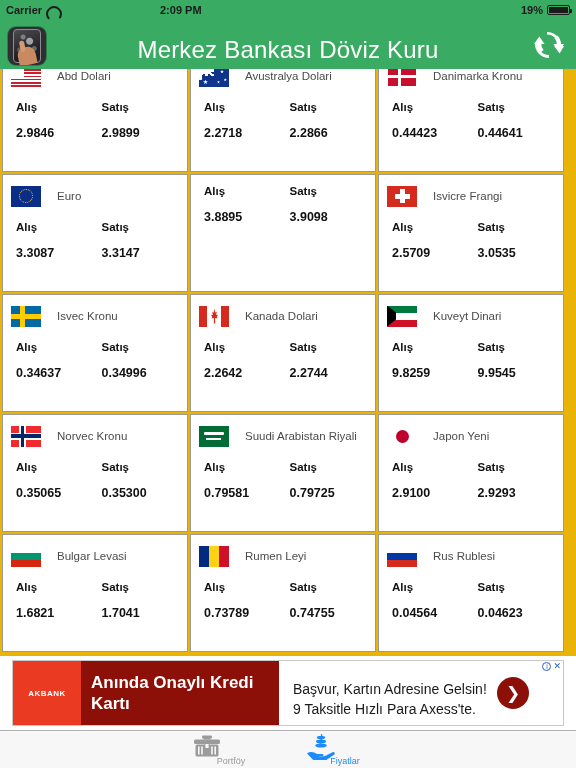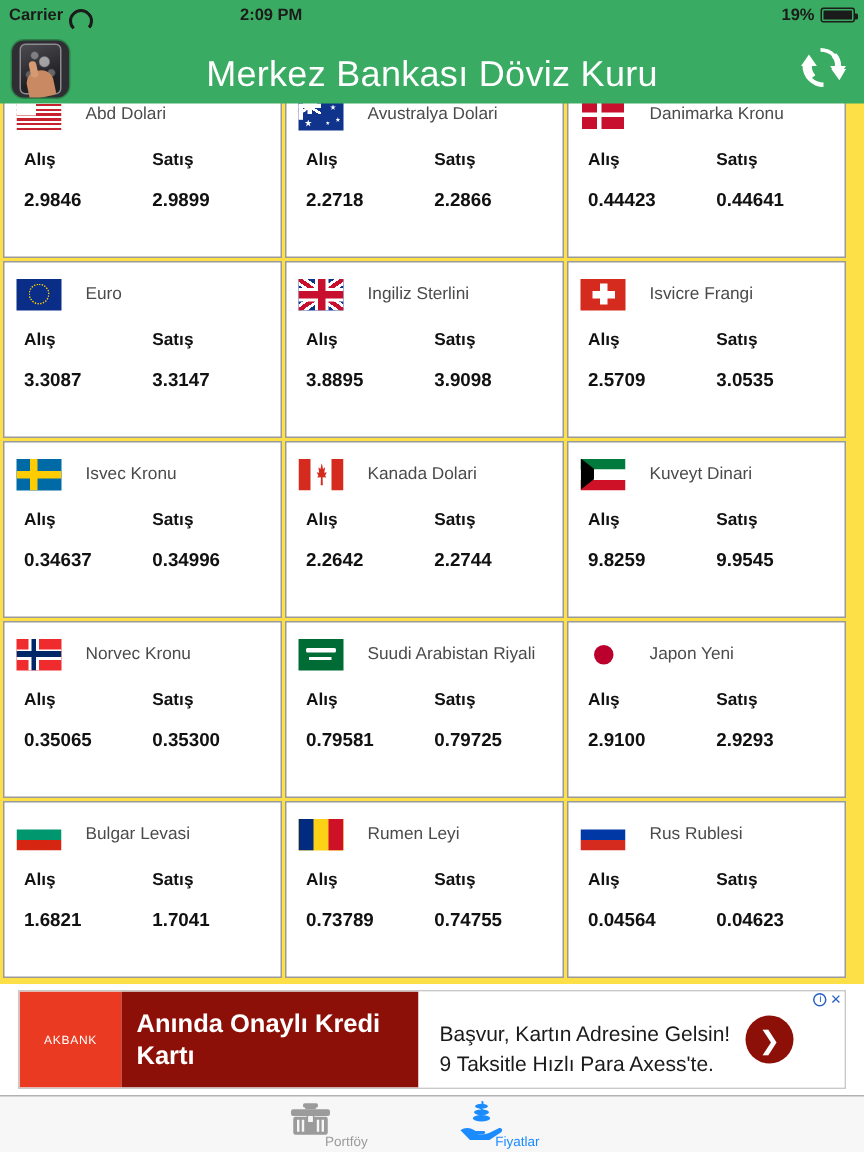--- a/index.html
+++ b/index.html
@@ -76,21 +76,21 @@
     background:#d69a72; border-radius:3px;
   }
   .refresh-btn{
     position:absolute; right:10px; top:10px; width:34px; height:34px;
     cursor:pointer;
   }
 
   
   .grid{
     position:absolute; top:52px; left:0; width:576px; height:604px;
-    background:#fde047;
+    background:#eab308;
     overflow:hidden;
   }
   .grid-inner{ display:flex; flex-wrap:wrap; }
   .card{
     width:186px; height:118px; margin:2px 0 0 2px;
     background:#ffffff; border:1px solid #9a9a9a;
     position:relative;
   }
   .card-head{ display:flex; align-items:center; height:36px; padding:6px 0 0 8px; }
   .flagbox{
@@ -210,21 +210,21 @@
     background:#fff; display:flex; align-items:center; justify-content:center;
   }
   .ad{
     width:552px; height:66px; display:flex; position:relative;
     border:1px solid #c9c9c9; background:#fff; overflow:hidden;
   }
   .ad-logo{
     width:68px; background:#ea3b22; display:flex; align-items:center;
     justify-content:center; flex:0 0 auto;
   }
-  .ad-logo span{ color:#fff; font-size:8px; font-weight:normal; letter-spacing:.5px; }
+  .ad-logo span{ color:#fff; font-size:8px; font-weight:bold; letter-spacing:.5px; }
   .ad-head{
     width:198px; background:#8c1007; flex:0 0 auto;
     display:flex; align-items:center; padding:0 10px;
   }
   .ad-head span{ color:#fff; font-size:17px; font-weight:bold; line-height:21px; }
   .ad-body{
     flex:1; background:#fff; display:flex; align-items:center;
     padding-left:14px; position:relative;
   }
   .ad-body .lines{ font-size:14px; color:#1a1a1a; line-height:20px;margin-top:12px; }
@@ -367,31 +367,20 @@
               <div class="rate-label">Alış</div>
               <div class="rate-val">3.3087</div>
             </div>
             <div class="rate-col">
               <div class="rate-label">Satış</div>
               <div class="rate-val">3.3147</div>
             </div>
           </div>
         </div>
         <div class="card">
-          <div class="card-head">
-            <div class="flagbox f-gb">
-              <div class="d"></div>
-              <div class="d2"></div>
-              <div class="cw"></div>
-              <div class="cw2"></div>
-              <div class="cr"></div>
-              <div class="cr2"></div>
-            </div>
-            <div class="card-name">Ingiliz Sterlini</div>
-          </div>
           <div class="rates">
             <div class="rate-col">
               <div class="rate-label">Alış</div>
               <div class="rate-val">3.8895</div>
             </div>
             <div class="rate-col">
               <div class="rate-label">Satış</div>
               <div class="rate-val">3.9098</div>
             </div>
           </div>

